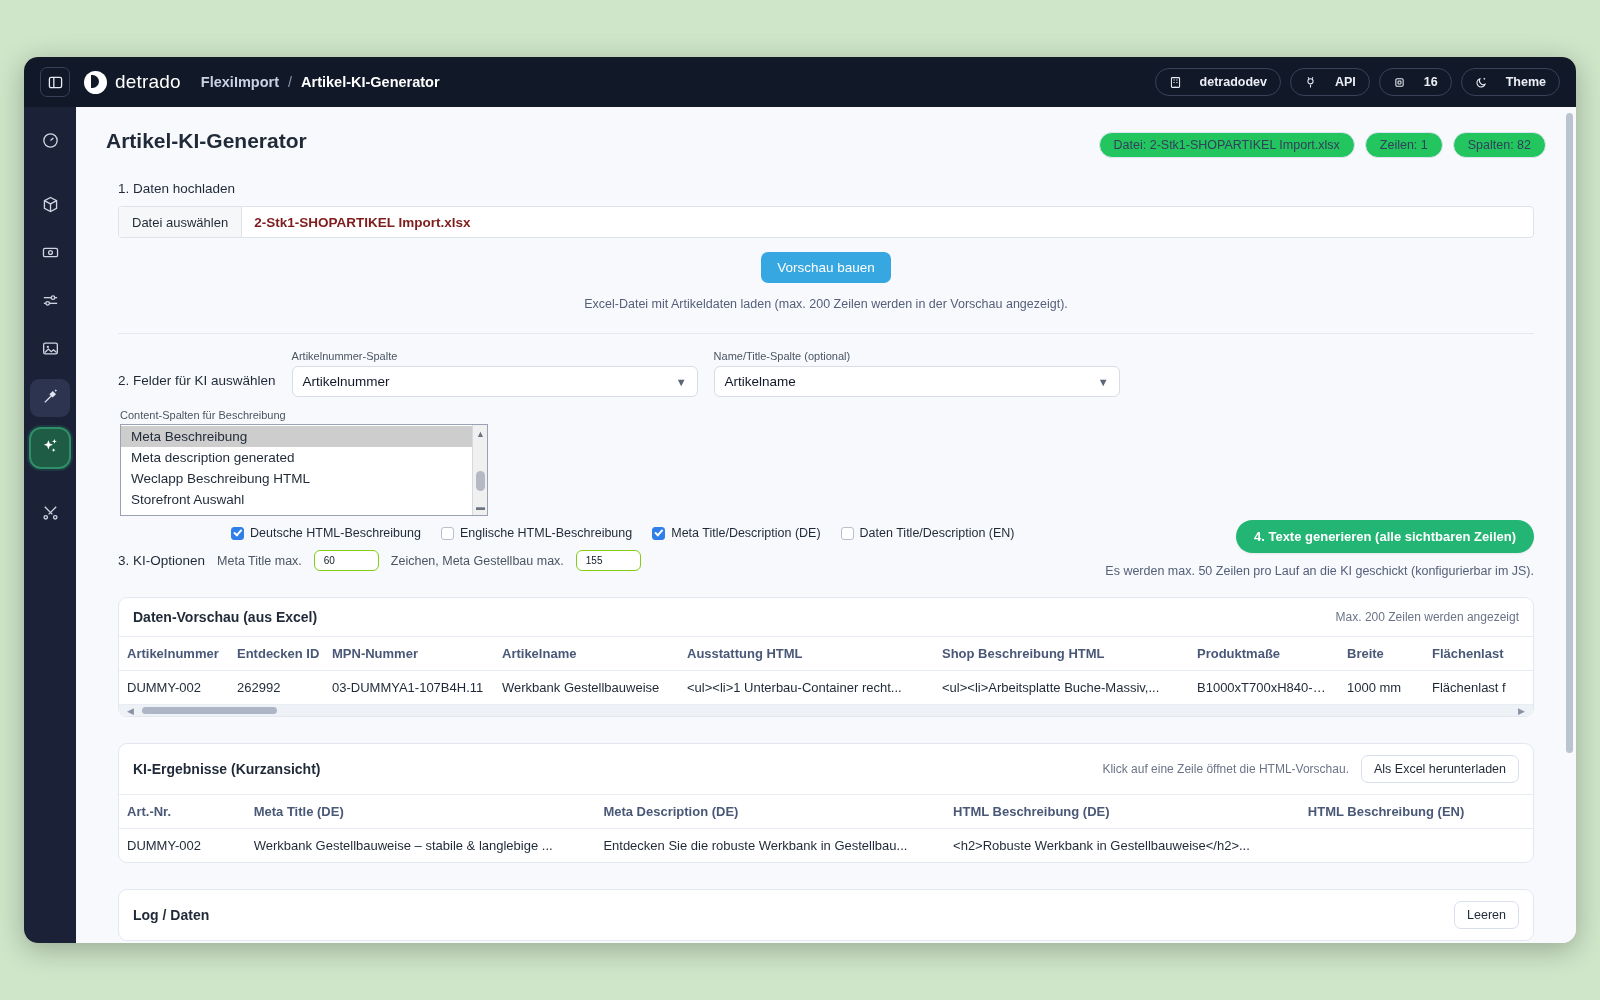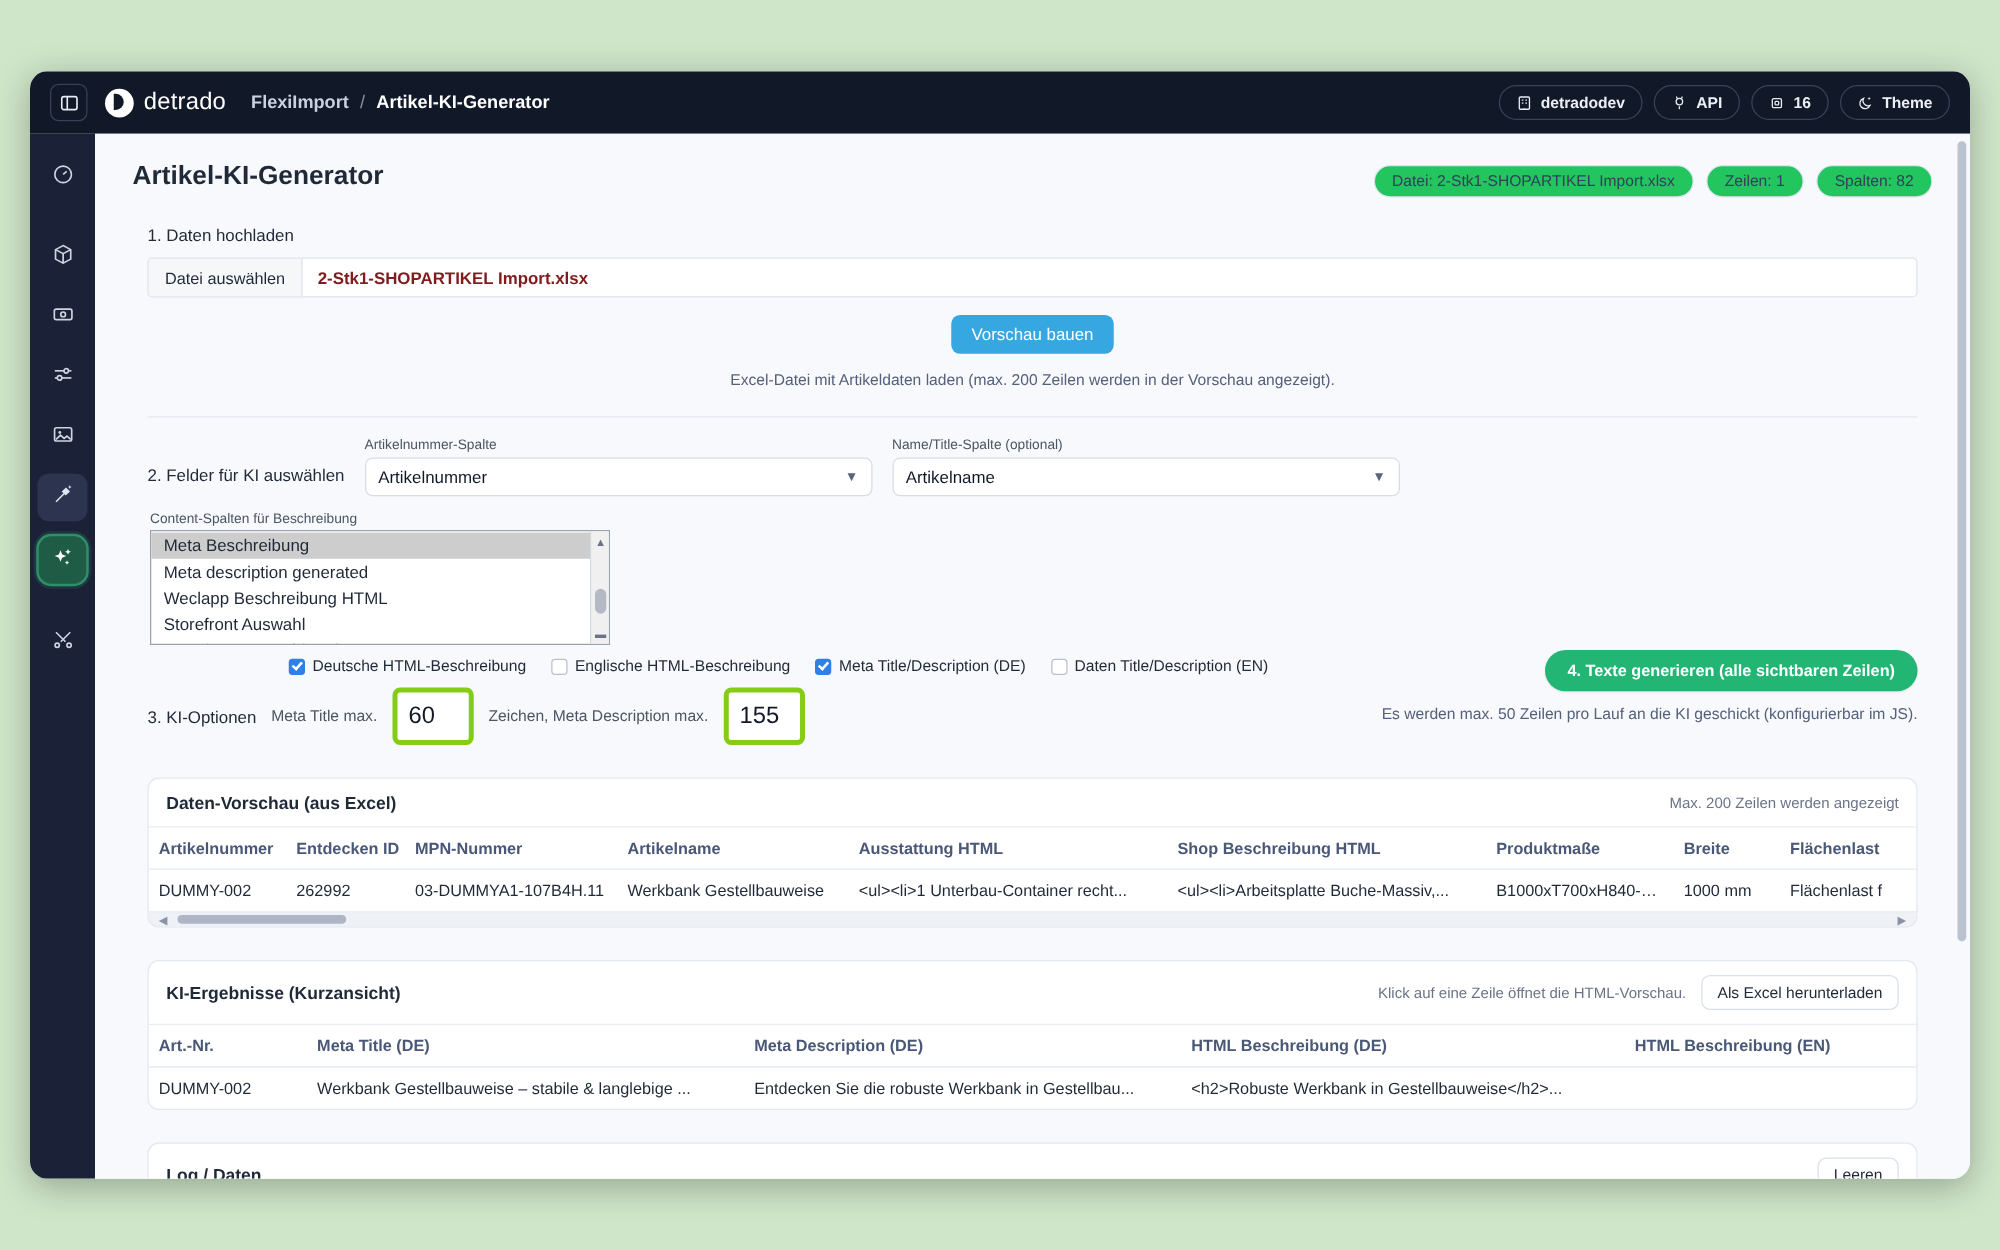--- a/index.html
+++ b/index.html
@@ -46,21 +46,21 @@
   }
   .brand-name { font-size: 19px; font-weight: 400; letter-spacing: .2px; }
   .crumbs { display: flex; align-items: center; gap: 9px; font-size: 14.5px; }
   .crumb-soft { color: #c9d1e3; font-weight: 700; }
   .crumb-sep { color: #8b94aa; }
   .crumb-strong { color: #ffffff; font-weight: 700; }
   .topbar-right { margin-left: auto; display: flex; align-items: center; gap: 9px; }
   .pill {
     height: 28px; padding: 0 13px;
     border: 1px solid #3a4259; border-radius: 999px;
-    display: flex; align-items: center; gap: 7px;
+    display: flex; align-items: center; gap: 18px;
     font-size: 12.5px; font-weight: 700; color: #eceff6;
   }
   .pill svg { display: block; }
 
   
   .body-row { flex: 1 1 auto; display: flex; min-height: 0; }
   .sidebar {
     width: 52px; flex: 0 0 52px;
     background: #1b2238;
     padding-top: 16px;
@@ -174,24 +174,24 @@
   .box.on { background: #2f7fe8; border-color: #2f7fe8; }
   .box.on::after {
     content: ""; width: 3px; height: 6px;
     border: solid #fff; border-width: 0 2px 2px 0;
     transform: rotate(42deg) translate(-0.5px,-1px);
   }
   .opts-row { display: flex; align-items: center; gap: 12px; margin-top: 10px; }
   .opts-label { font-size: 13.5px; color: #1f2937; text-align: center; }
   .small-label { font-size: 12.5px; color: #4b5563; }
   .num {
-    width: 65px; height: 46px;
-    border: 4px solid #84cc16; border-radius: 6px; background: #fff;
+    width: 65px; height: 21px;
+    border: 1px solid #84cc16; border-radius: 6px; background: #fff;
     display: flex; align-items: center; padding: 0 9px;
-    font-size: 19px; color: #111827;
+    font-size: 10px; color: #111827;
   }
   .gen-wrap { position: absolute; right: 0; top: -6px; text-align: right; }
   .btn-green {
     background: #22b573; color: #fff; border: none;
     border-radius: 999px; padding: 9px 18px;
     font-size: 13px; font-weight: 700; font-family: inherit;
     box-shadow: 0 1px 2px rgba(0,0,0,.08);
   }
   .gen-note { font-size: 12.5px; color: #55607a; margin-top: 11px; }
 
@@ -471,21 +471,21 @@
             <label class="chk">
               <span class="box"></span>
               <span>Daten Title/Description (EN)</span>
             </label>
           </div>
 
           <div class="opts-row">
             <div class="opts-label">3. KI-Optionen</div>
             <div class="small-label">Meta Title max.</div>
             <div class="num">60</div>
-            <div class="small-label">Zeichen, Meta Description max.</div>
+            <div class="small-label">Zeichen, Meta Gestellbau max.</div>
             <div class="num">155</div>
           </div>
 
           <div class="gen-wrap">
             <button class="btn-green">4. Texte generieren (alle sichtbaren Zeilen)</button>
             <div class="gen-note">Es werden max. 50 Zeilen pro Lauf an die KI geschickt (konfigurierbar im JS).</div>
           </div>
         </div>
 
         <div class="card">

